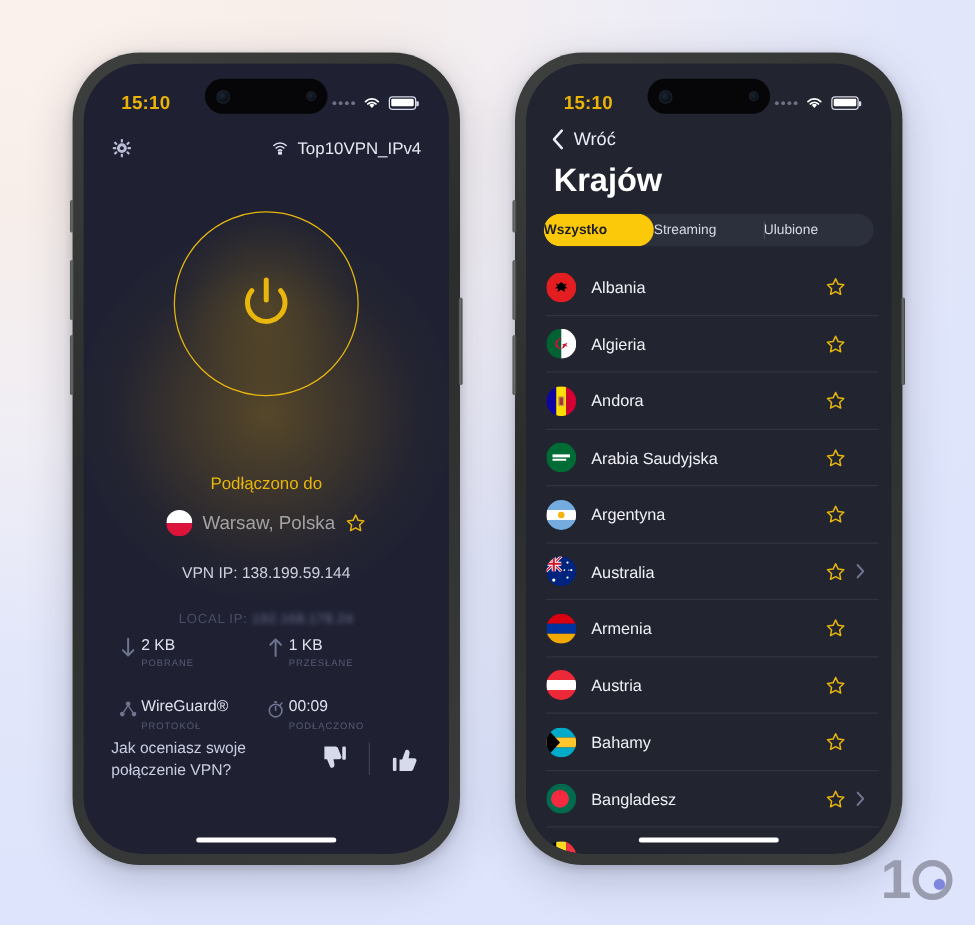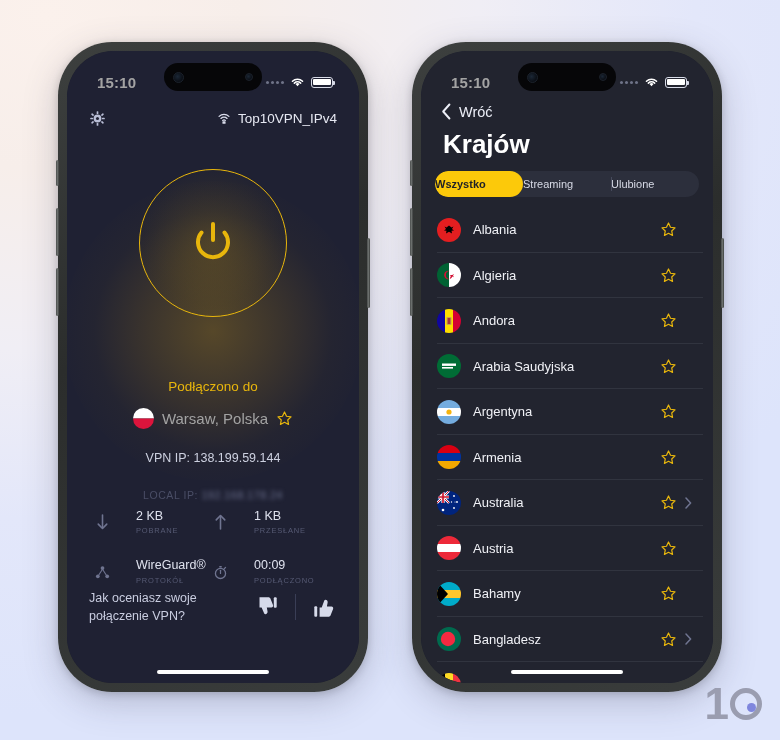--- a/index.html
+++ b/index.html
@@ -69,21 +69,21 @@
   .screen-r { background: #22242f; width:100%; height:100%; position:relative; }
 
   
   .statusbar {
     position: absolute; top: 0; left: 0; right: 0; height: 48px;
     display: flex; align-items: center; justify-content: space-between;
     padding: 14px 26px 0 30px;
     z-index: 20;
   }
   .sb-time {
-    color: #a3a3a3; font-size: 15px; font-weight: bold;
+    color: #eab308; font-size: 15px; font-weight: bold;
     letter-spacing: 0.2px;
   }
   .sb-right { display: flex; align-items: center; gap: 6px; }
   .sig-dots { display: flex; gap: 2px; align-items: flex-end; }
   .sig-dots i { width: 3px; height: 3px; border-radius: 50%; background: #6f7388; display:block; }
   .battery {
     width: 22px; height: 11px; border: 1.3px solid #d8dbe8; border-radius: 3px;
     position: relative; padding: 1.2px;
   }
   .battery::after {
@@ -156,21 +156,21 @@
     color: #4a4e66; font-size: 10.5px; letter-spacing: 0.6px;
   }
   .l-localip .redact {
     filter: blur(2.2px); color: #6d7290;
   }
 
   .stats {
     position: absolute; top: 458px; left: 28px; right: 28px;
     display: grid; grid-template-columns: 1fr 1fr; row-gap: 23px;
   }
-  .stat { display: flex; gap: 26px; align-items: center; }
+  .stat { display: flex; gap: 3px; align-items: flex-start; }
   .stat-ico { width: 15px; height: 17px; flex: 0 0 auto; margin-top: 1px; }
   .stat-val { color: #dfe2ee; font-size: 12.5px; line-height: 1.15; }
   .stat-lbl { color: #565a74; font-size: 7.5px; letter-spacing: 0.8px; margin-top: 3px; }
 
   .rate {
     position: absolute; bottom: 58px; left: 22px; right: 22px;
     display: flex; align-items: center; justify-content: space-between; gap: 36px;
   }
   .rate-q { color: #c9cde0; font-size: 12.5px; line-height: 1.45; }
   .rate-btns { display: flex; align-items: center; gap: 15px; }
@@ -540,35 +540,20 @@
           <span class="row-name">Argentyna</span>
           <svg class="row-star" viewBox="0 0 24 24">
             <path d="M12 2.8l2.85 6.05 6.35.82-4.67 4.4 1.2 6.35L12 17.4l-5.73 3.02 1.2-6.35-4.67-4.4 6.35-.82z" fill="none" stroke="#e8b60c" stroke-width="1.7" stroke-linejoin="round"></path>
           </svg>
           <span class="row-chev"></span>
         </div>
 
         <div class="row">
           <span class="row-flag">
             <svg width="24" height="24" viewBox="0 0 24 24">
-              <rect width="24" height="8" fill="#d90012"></rect>
-              <rect y="8" width="24" height="8" fill="#0033a0"></rect>
-              <rect y="16" width="24" height="8" fill="#f2a800"></rect>
-            </svg>
-          </span>
-          <span class="row-name">Armenia</span>
-          <svg class="row-star" viewBox="0 0 24 24">
-            <path d="M12 2.8l2.85 6.05 6.35.82-4.67 4.4 1.2 6.35L12 17.4l-5.73 3.02 1.2-6.35-4.67-4.4 6.35-.82z" fill="none" stroke="#e8b60c" stroke-width="1.7" stroke-linejoin="round"></path>
-          </svg>
-          <span class="row-chev"></span>
-        </div>
-
-        <div class="row">
-          <span class="row-flag">
-            <svg width="24" height="24" viewBox="0 0 24 24">
               <rect width="24" height="24" fill="#00247d"></rect>
               <g>
                 <rect x="0" y="0" width="12" height="12" fill="#00247d"></rect>
                 <path d="M0 0 L12 12 M12 0 L0 12" stroke="#ffffff" stroke-width="2.4"></path>
                 <path d="M0 0 L12 12 M12 0 L0 12" stroke="#cf142b" stroke-width="1"></path>
                 <path d="M6 0 V12 M0 6 H12" stroke="#ffffff" stroke-width="3.2"></path>
                 <path d="M6 0 V12 M0 6 H12" stroke="#cf142b" stroke-width="1.7"></path>
               </g>
               <circle cx="6" cy="19" r="1.3" fill="#ffffff"></circle>
               <circle cx="17" cy="5" r="0.9" fill="#ffffff"></circle>
@@ -585,20 +570,35 @@
           <span class="row-chev">
             <svg width="7" height="12" viewBox="0 0 7 12">
               <path d="M1 1 L5.6 6 L1 11" fill="none" stroke="#6f7490" stroke-width="1.5" stroke-linecap="round" stroke-linejoin="round"></path>
             </svg>
           </span>
         </div>
 
         <div class="row">
           <span class="row-flag">
             <svg width="24" height="24" viewBox="0 0 24 24">
+              <rect width="24" height="8" fill="#d90012"></rect>
+              <rect y="8" width="24" height="8" fill="#0033a0"></rect>
+              <rect y="16" width="24" height="8" fill="#f2a800"></rect>
+            </svg>
+          </span>
+          <span class="row-name">Armenia</span>
+          <svg class="row-star" viewBox="0 0 24 24">
+            <path d="M12 2.8l2.85 6.05 6.35.82-4.67 4.4 1.2 6.35L12 17.4l-5.73 3.02 1.2-6.35-4.67-4.4 6.35-.82z" fill="none" stroke="#e8b60c" stroke-width="1.7" stroke-linejoin="round"></path>
+          </svg>
+          <span class="row-chev"></span>
+        </div>
+
+        <div class="row">
+          <span class="row-flag">
+            <svg width="24" height="24" viewBox="0 0 24 24">
               <rect width="24" height="8" fill="#ed2939"></rect>
               <rect y="8" width="24" height="8" fill="#ffffff"></rect>
               <rect y="16" width="24" height="8" fill="#ed2939"></rect>
             </svg>
           </span>
           <span class="row-name">Austria</span>
           <svg class="row-star" viewBox="0 0 24 24">
             <path d="M12 2.8l2.85 6.05 6.35.82-4.67 4.4 1.2 6.35L12 17.4l-5.73 3.02 1.2-6.35-4.67-4.4 6.35-.82z" fill="none" stroke="#e8b60c" stroke-width="1.7" stroke-linejoin="round"></path>
           </svg>
           <span class="row-chev"></span>

